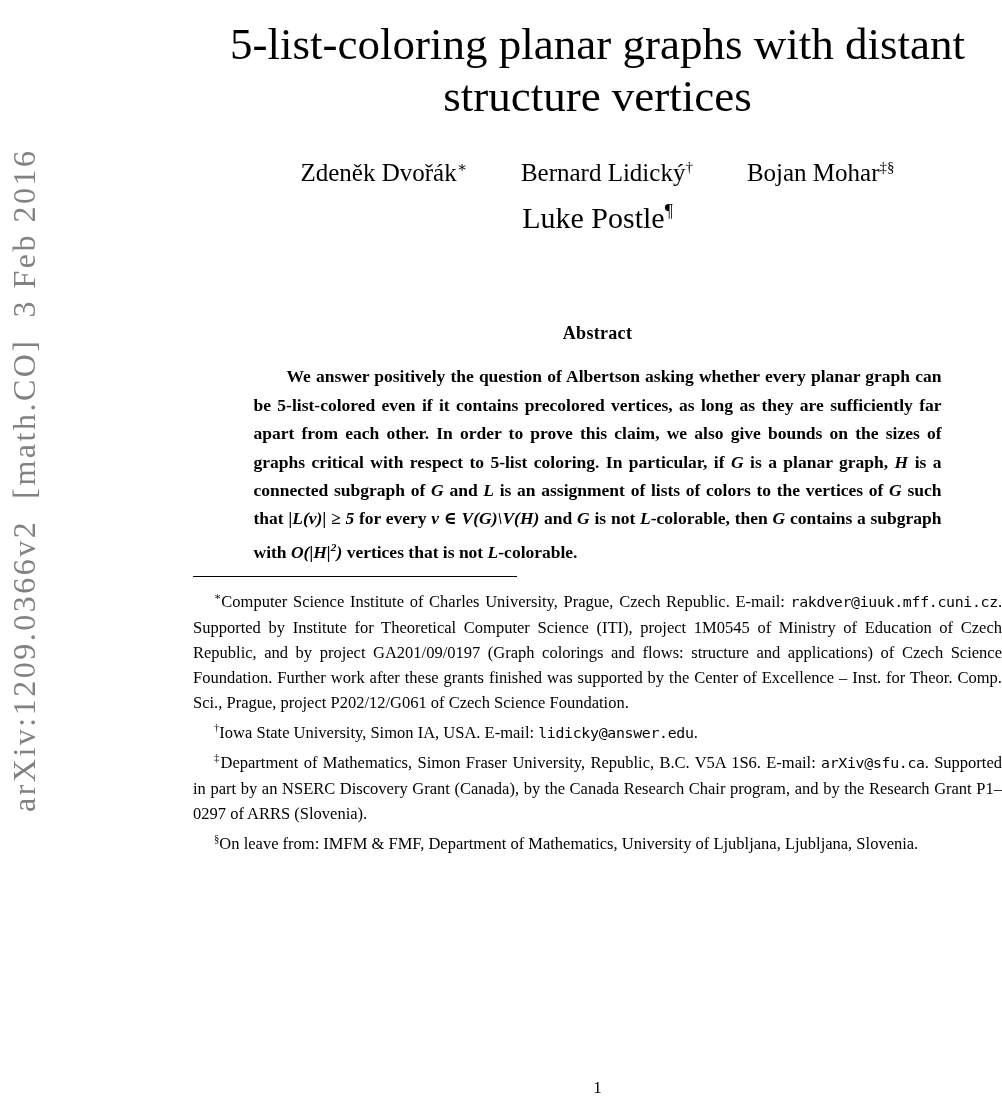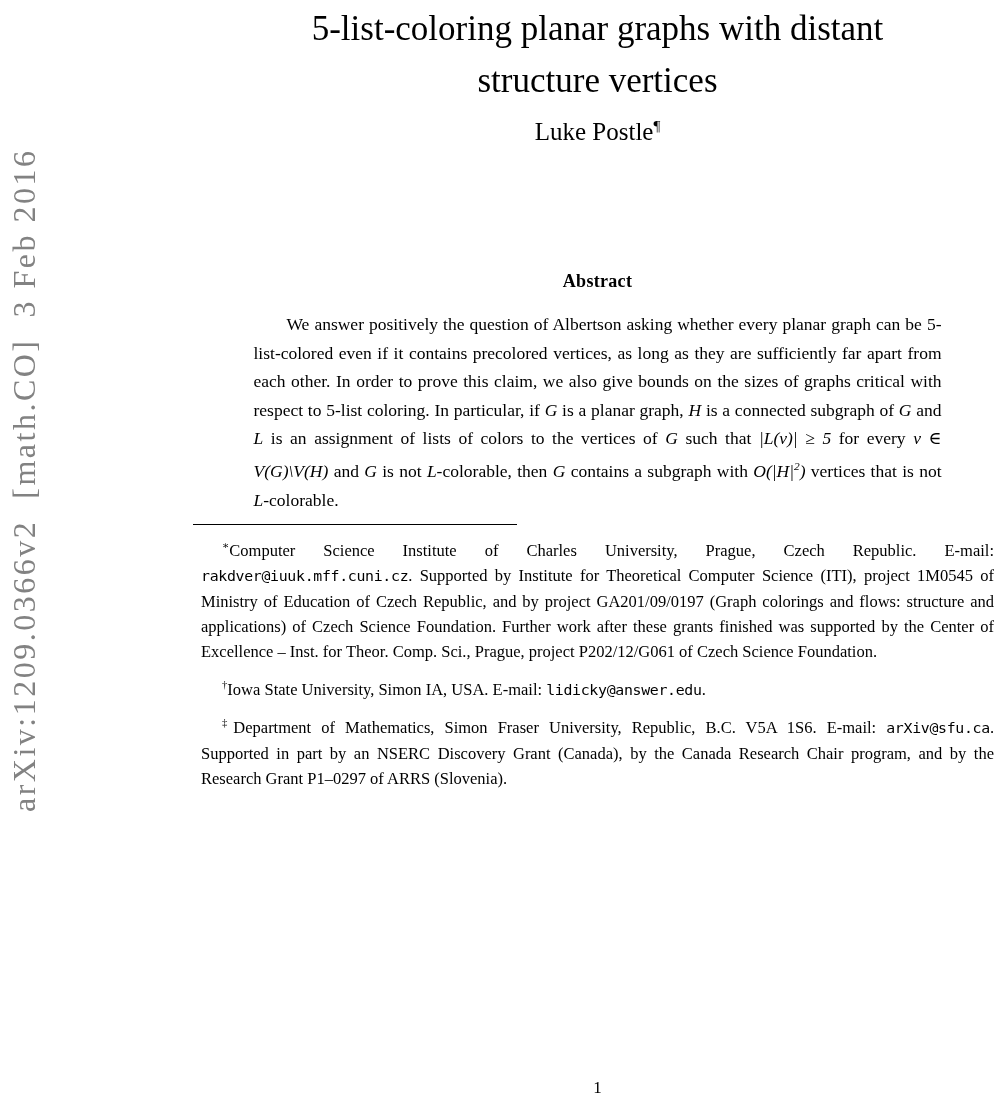--- a/index.html
+++ b/index.html
@@ -20,67 +20,68 @@
     letter-spacing:2.5px;
     color:#828282;
     white-space:pre;
   }
   .content{
     position:absolute;
     left:193px;top:0;
     width:809px;height:1105px;
   }
   .title{
-    margin:0;padding-top:3px;
+    margin:0;padding-top:18px;
     font-weight:normal;
-    font-size:35px;
+    font-size:45px;
     line-height:52px;
     text-align:center;
   }
   .authors-row{
     display:flex;
     justify-content:center;
     gap:54px;
     font-size:25px;
     line-height:38px;
     margin-top:26px;
   }
   .authors-row2{
     text-align:center;
-    font-size:25px;
+    font-size:30px;
     line-height:38px;
   }
   sup.marker{font-size:60%;}
   .abstract-head{
-    margin-top:120px;
+    margin-top:86px;
     font-size:18px;
     font-weight:bold;
     text-align:center;
     letter-spacing:0.3px;
   }
   .abstract-body{
     width:688px;
     margin:18px auto 0;
     font-size:17.5px;
     line-height:28.4px;
     text-align:justify;
     text-indent:33px;
+    font-weight:bold;
   }
   .fn-rule{
     width:324px;
     border:0;border-top:1.5px solid #000;
     margin:10px 0 0 0;
   }
   .footnotes{
     margin-top:7px;
     font-size:16.5px;
     line-height:25px;
     text-align:justify;
   }
-  .footnote{margin:8px;text-indent:21px;}
+  .footnote{margin:0;text-indent:21px;}
   .seg-n{}
   .seg-i{font-style:italic;}
   .seg-m{font-family:"DejaVu Sans Mono","Liberation Mono",monospace;font-size:0.9em;letter-spacing:-0.3px;}
   .seg-sup{vertical-align:super;font-size:0.65em;}
   .seg-isup{font-style:italic;vertical-align:super;font-size:0.65em;}
   .page-num{
     position:absolute;
     left:0;top:1078px;
     width:100%;
     text-align:center;
@@ -94,32 +95,38 @@
 
   <div class="arxiv-banner">arXiv:1209.0366v2  [math.CO]  3 Feb 2016</div>
 
   <div class="content">
 
     <h1 class="title">
       <div>5-list-coloring planar graphs with distant</div>
       <div>structure vertices</div>
     </h1>
 
+    <div class="authors-row">
+      <span class="author"><span>Zdeněk Dvořák</span><sup class="marker">∗</sup></span>
+      <span class="author"><span>Bernard Lidický</span><sup class="marker">†</sup></span>
+      <span class="author"><span>Bojan Mohar</span><sup class="marker">‡§</sup></span>
+    </div>
     <div class="authors-row2">
       <span class="author"><span>Luke Postle</span><sup class="marker">¶</sup></span>
     </div>
 
     <div class="abstract-head">Abstract</div>
 
     <p class="abstract-body"><span class="seg-n">We answer positively the question of Albertson asking whether every planar graph can be 5-list-colored even if it contains precolored vertices, as long as they are sufficiently far apart from each other. In order to prove this claim, we also give bounds on the sizes of graphs critical with respect to 5-list coloring. In particular, if </span><span class="seg-i">G</span><span class="seg-n"> is a planar graph, </span><span class="seg-i">H</span><span class="seg-n"> is a connected subgraph of </span><span class="seg-i">G</span><span class="seg-n"> and </span><span class="seg-i">L</span><span class="seg-n"> is an assignment of lists of colors to the vertices of </span><span class="seg-i">G</span><span class="seg-n"> such that </span><span class="seg-i">|L(v)| ≥ 5</span><span class="seg-n"> for every </span><span class="seg-i">v ∈ V(G)\V(H)</span><span class="seg-n"> and </span><span class="seg-i">G</span><span class="seg-n"> is not </span><span class="seg-i">L</span><span class="seg-n">-colorable, then </span><span class="seg-i">G</span><span class="seg-n"> contains a subgraph with </span><span class="seg-i">O(|H|</span><span class="seg-isup">2</span><span class="seg-i">)</span><span class="seg-n"> vertices that is not </span><span class="seg-i">L</span><span class="seg-n">-colorable.</span></p>
 
     <hr class="fn-rule">
 
     <div class="footnotes">
       <p class="footnote"><span class="seg-sup">∗</span><span class="seg-n">Computer Science Institute of Charles University, Prague, Czech Republic. E-mail: </span><span class="seg-m">rakdver@iuuk.mff.cuni.cz</span><span class="seg-n">. Supported by Institute for Theoretical Computer Science (ITI), project 1M0545 of Ministry of Education of Czech Republic, and by project GA201/09/0197 (Graph colorings and flows: structure and applications) of Czech Science Foundation. Further work after these grants finished was supported by the Center of Excellence – Inst. for Theor. Comp. Sci., Prague, project P202/12/G061 of Czech Science Foundation.</span></p>
       <p class="footnote"><span class="seg-sup">†</span><span class="seg-n">Iowa State University, Simon IA, USA. E-mail: </span><span class="seg-m">lidicky@answer.edu</span><span class="seg-n">.</span></p>
       <p class="footnote"><span class="seg-sup">‡</span><span class="seg-n">Department of Mathematics, Simon Fraser University, Republic, B.C. V5A 1S6. E-mail: </span><span class="seg-m">arXiv@sfu.ca</span><span class="seg-n">. Supported in part by an NSERC Discovery Grant (Canada), by the Canada Research Chair program, and by the Research Grant P1–0297 of ARRS (Slovenia).</span></p>
+      <p class="footnote"><span class="seg-sup">§</span><span class="seg-n">On leave from: IMFM &amp; FMF, Department of Mathematics, University of Ljubljana, Ljubljana, Slovenia.</span></p>
     </div>
 
     <div class="page-num">1</div>
 
   </div>
 </div>
 
 </body></html>

